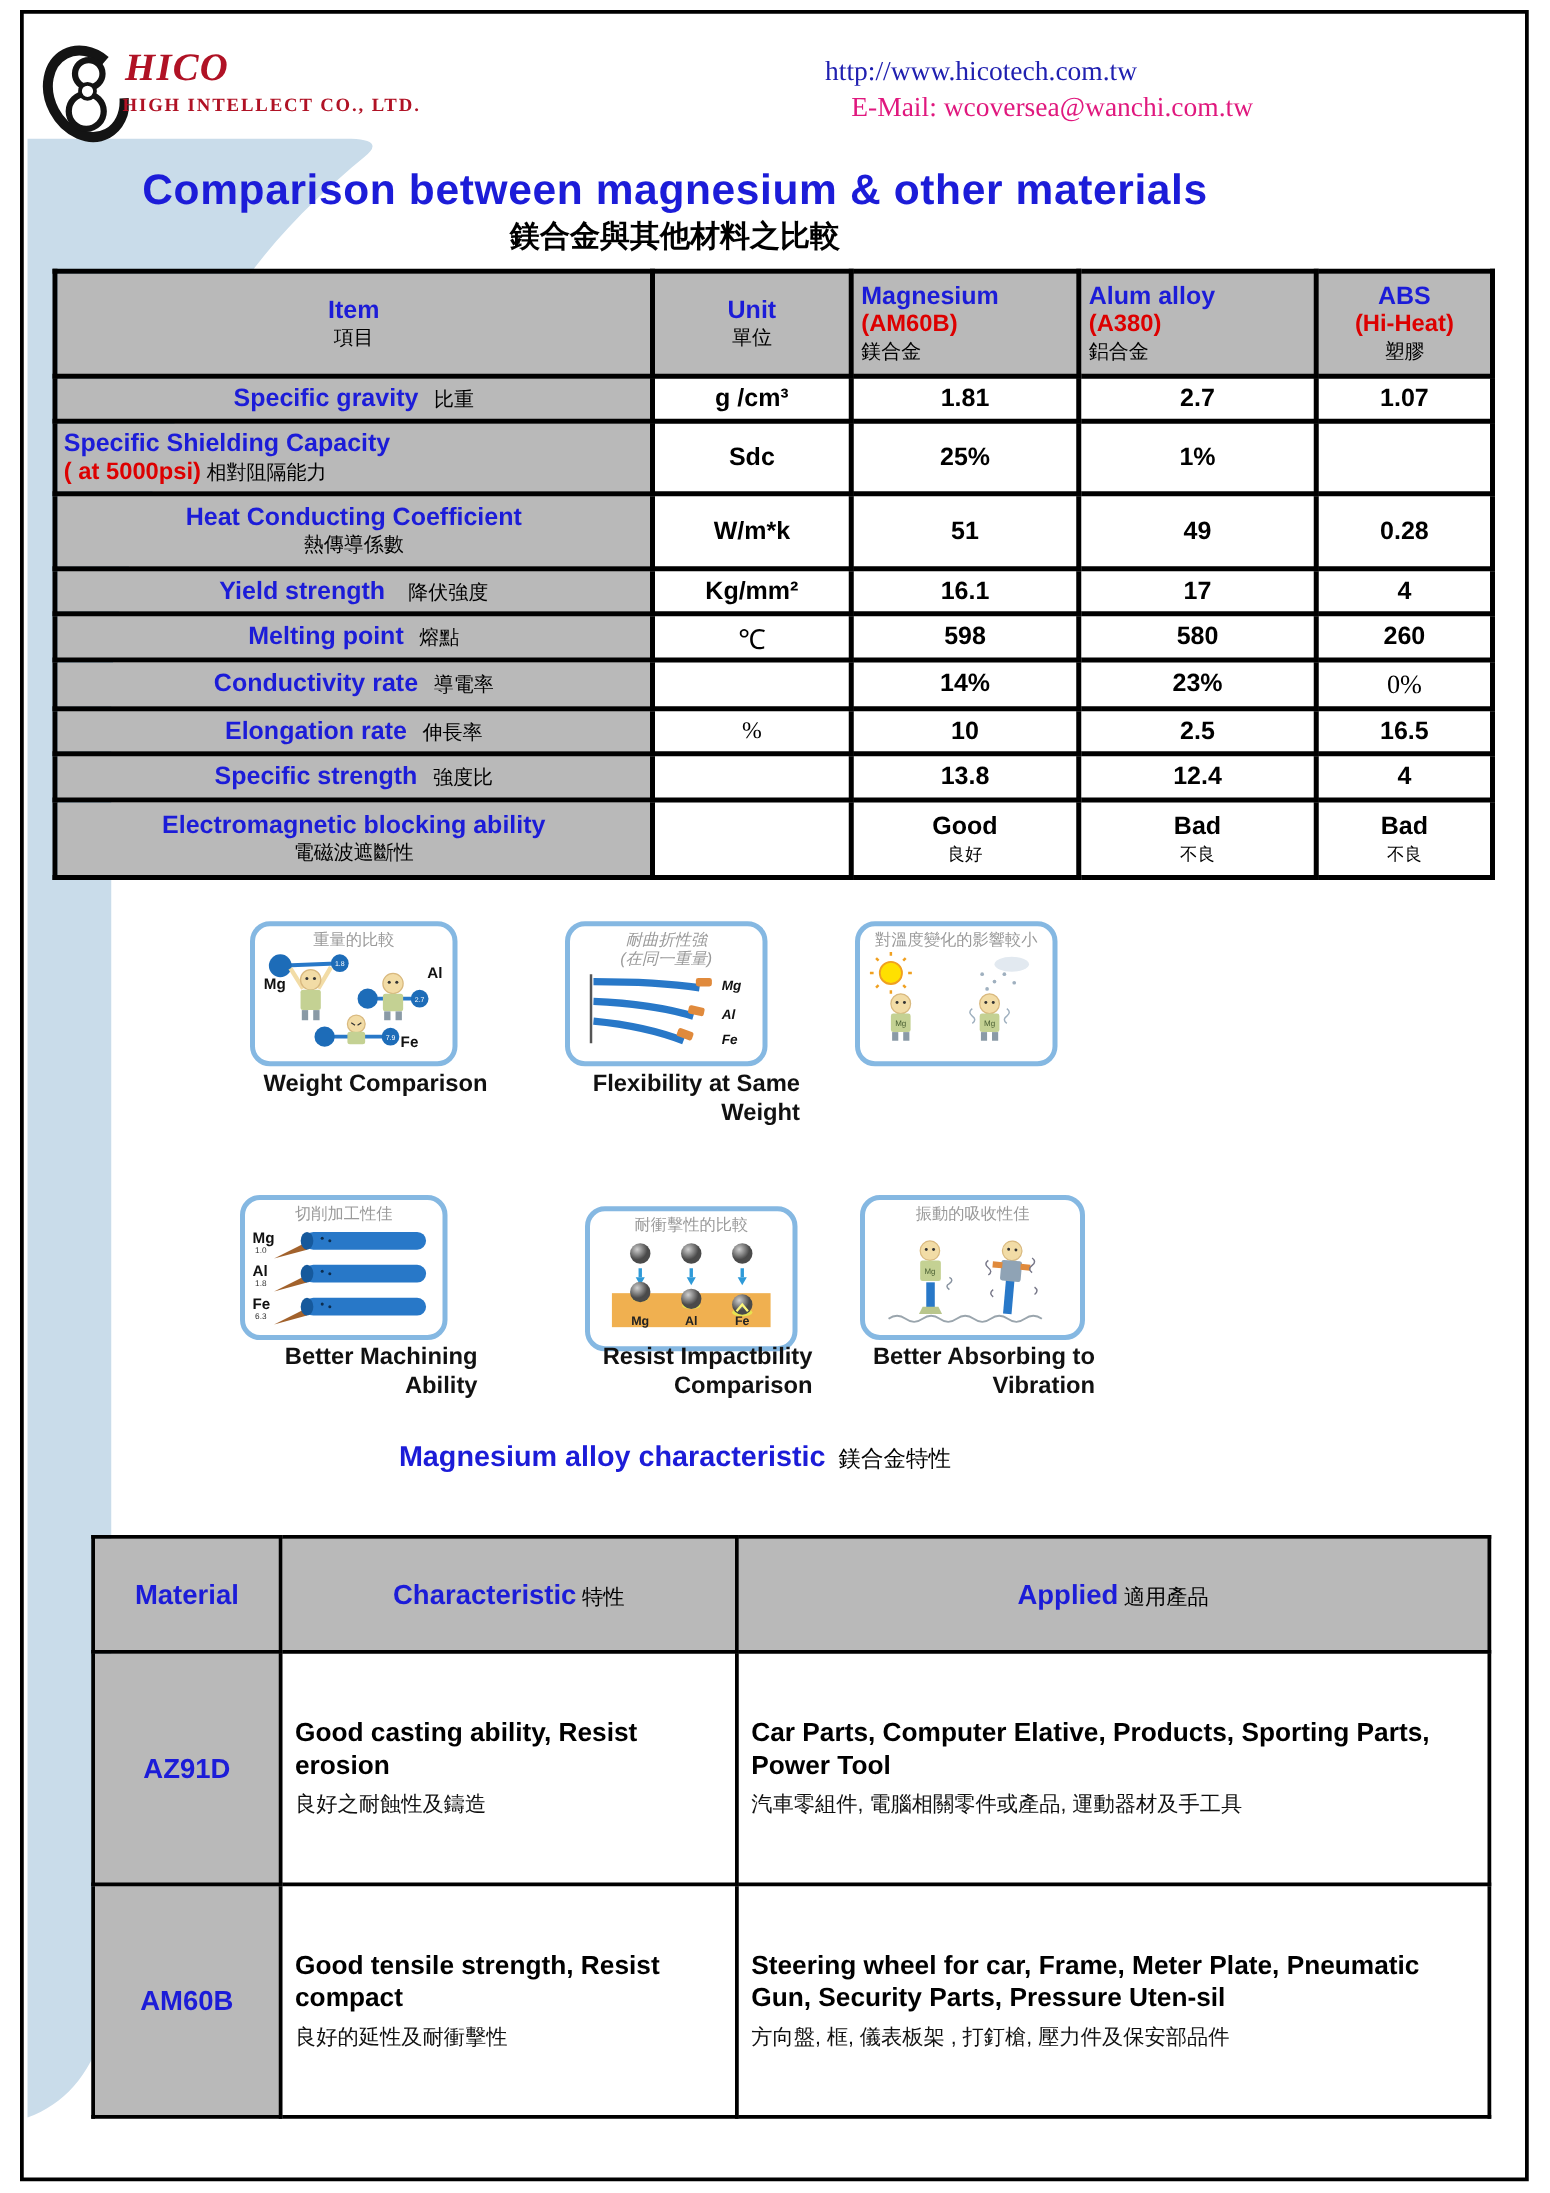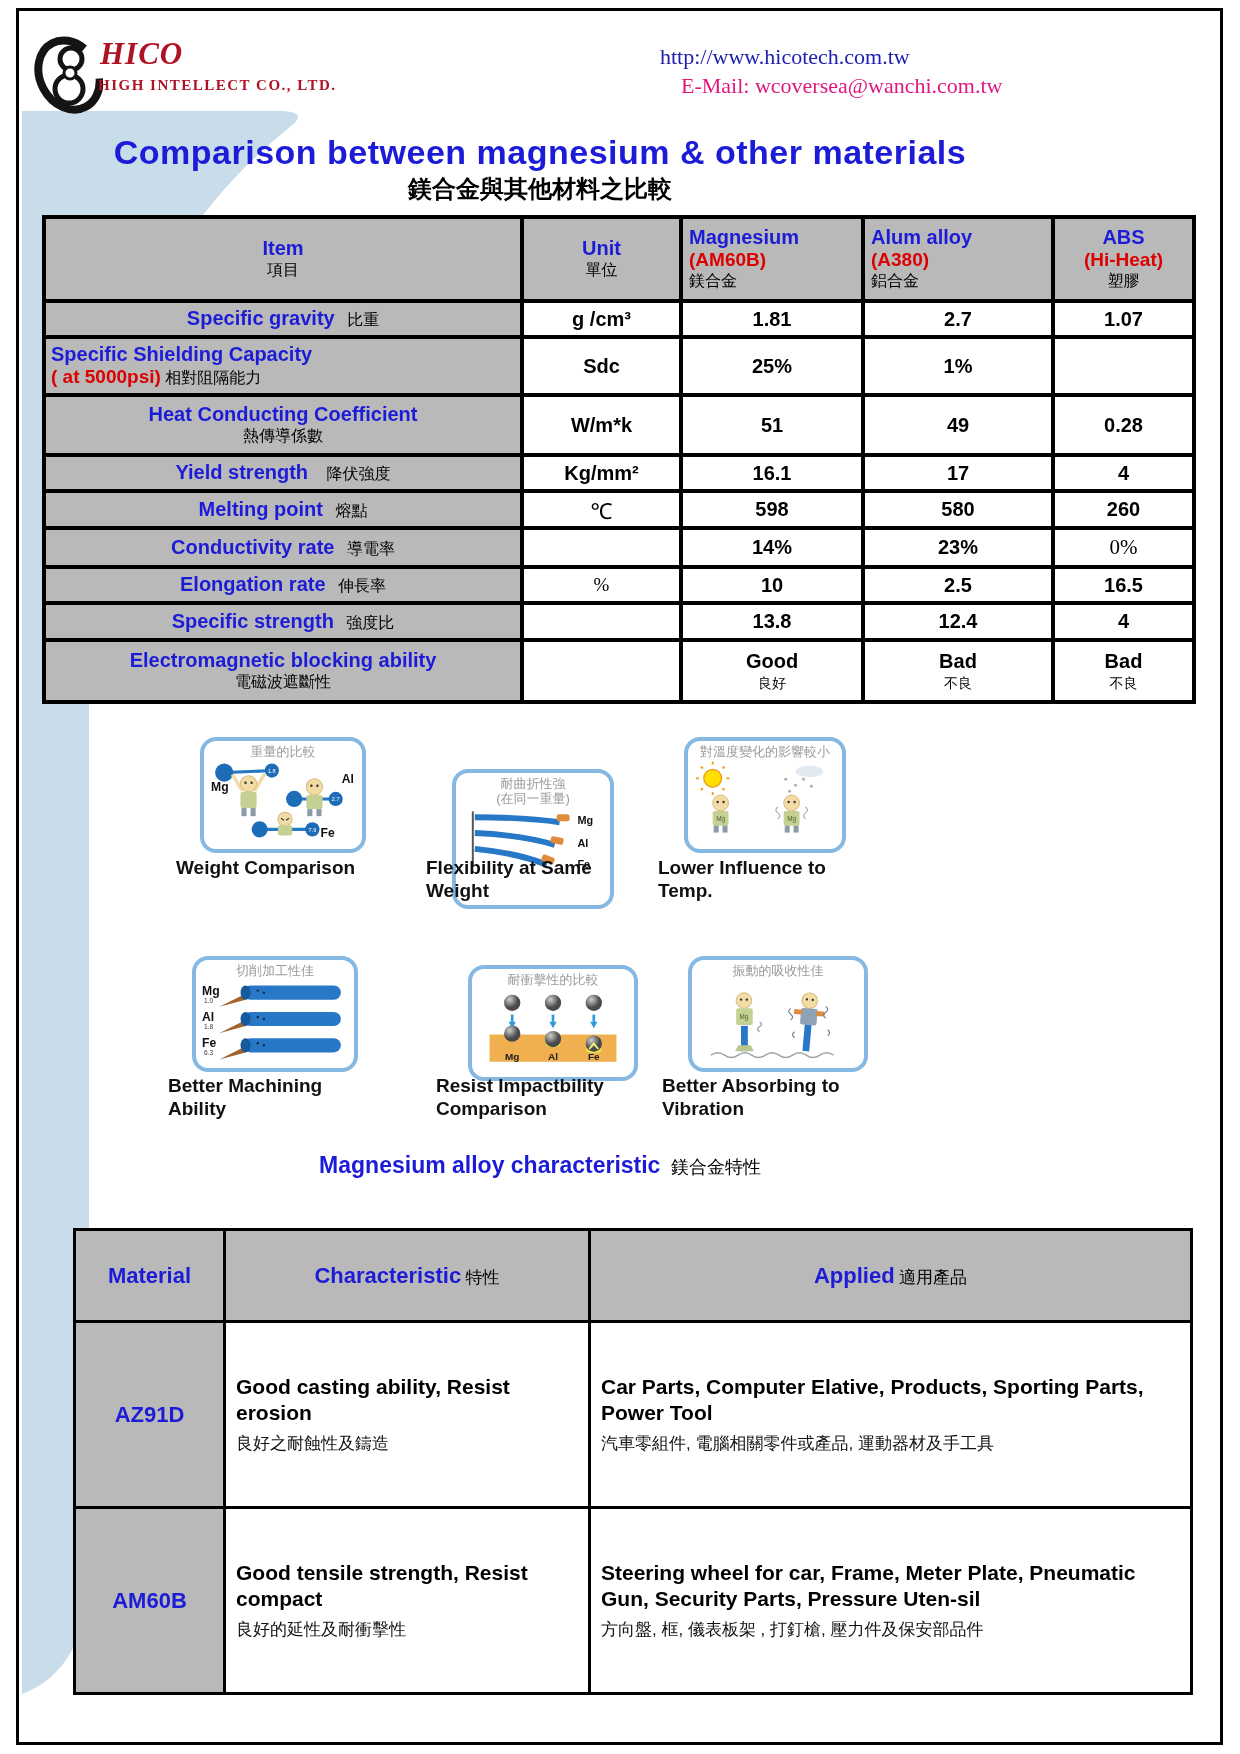--- a/index.html
+++ b/index.html
@@ -42,21 +42,21 @@
   .sub-zh{font-size:14px;font-weight:400;color:#000;margin-top:2px;}
   .sp{margin-left:8px;}
   .sp2{margin-left:14px;}
 
   
   .panel{position:absolute;border:4px solid #85b8e2;border-radius:16px;background:#fff;
          box-sizing:border-box;padding:3px 2px 0 2px;}
   .panel-title{color:#9a9a9a;font-size:13px;line-height:15px;text-align:center;
                white-space:nowrap;}
   .panel svg{display:block;margin:0 auto;}
-  .caption{position:absolute;width:214px;text-align:left;font-size:19px;
+  .caption{position:absolute;width:214px;text-align:right;font-size:19px;
            font-weight:bold;line-height:23px;color:#111;}
 
   
   .sec2-en{color:#1c1cd8;font-weight:bold;font-size:23px;}
   .sec2-zh{color:#000;font-size:18px;margin-left:6px;font-weight:400;}
 
   
   table.mat{border-collapse:collapse;table-layout:fixed;width:1117px;}
   table.mat td{border:3px solid #000;vertical-align:middle;background:#fff;
                padding:6px 10px;overflow:hidden;}
@@ -276,21 +276,21 @@
       <circle cx="104" cy="68" r="7" fill="#1d6cb8"></circle>
       <text x="104" y="70.5" font-size="5.5" fill="#fff" text-anchor="middle">7.9</text>
       <circle cx="77" cy="58" r="7" fill="#f2dca6" stroke="#d9b97f" stroke-width="1"></circle>
       <path d="M73 57 l3 2 M81 57 l-3 2" stroke="#333" stroke-width="1" fill="none"></path>
       <rect x="70" y="64" width="14" height="10" rx="2" fill="#c4d193"></rect>
       <text x="112" y="76" font-size="12" font-weight="600" fill="#111">Fe</text>
     </svg>
   </div>
   <div class="caption" style="left:176px;top:856px;">Weight Comparison</div>
 
-  <div class="panel" style="left:452px;top:769px;width:162px;height:140px;">
+  <div class="panel" style="left:452px;top:737px;width:162px;height:116px;font-style:italic;">
     <div class="panel-title">耐曲折性強</div>
     <div class="panel-title">(在同一重量)</div>
     <svg width="148" height="66" viewBox="0 0 150 64">
       <line x1="14" y1="4" x2="14" y2="60" stroke="#555" stroke-width="2"></line>
       <path d="M16 10 Q 68 10 102 15" stroke="#2878c8" stroke-width="6" fill="none"></path>
       <rect x="99" y="7" width="13" height="7" rx="2" fill="#e08a3c"></rect>
       <text x="120" y="17" font-size="11" font-weight="600" fill="#111">Mg</text>
       <path d="M16 26 Q 64 28 97 38" stroke="#2878c8" stroke-width="6" fill="none"></path>
       <rect x="93" y="30" width="13" height="7" rx="2" fill="#e08a3c" transform="rotate(12 99 33)"></rect>
       <text x="120" y="40" font-size="11" font-weight="600" fill="#111">Al</text>
@@ -334,21 +334,20 @@
       <circle cx="99" cy="41" r="1.2" fill="#333"></circle>
         <circle cx="105" cy="41" r="1.2" fill="#333"></circle>
       <rect x="94" y="50" width="16" height="15" rx="2" fill="#c4d193"></rect>
       <text x="102" y="60" font-size="6.5" fill="#4a5f33" text-anchor="middle">Mg</text>
       <rect x="95" y="65" width="5" height="7" fill="#8a9aa6"></rect>
         <rect x="104" y="65" width="5" height="7" fill="#8a9aa6"></rect>
       <path d="M116 46 q 4 3 0 6 q -4 3 0 6" stroke="#9fb0bf" fill="none" stroke-width="1.2"></path>
       <path d="M88 46 q -4 3 0 6 q 4 3 0 6" stroke="#9fb0bf" fill="none" stroke-width="1.2"></path>
     </svg>
   </div>
-  <div class="caption" style="left:658px;top:856px;">Lower Influence to Temp.</div>
 
   <div class="panel" style="left:192px;top:956px;width:166px;height:116px;">
     <div class="panel-title">切削加工性佳</div>
     <svg width="152" height="86" viewBox="0 0 150 82">
       <g>
         <text x="3" y="15" font-size="12" font-weight="600" fill="#111">Mg</text>
         <text x="5" y="23" font-size="6.5" fill="#333">1.0</text>
         <polygon points="20,27 46,14 46,20" fill="#a2622c"></polygon>
         <rect x="44" y="6" width="96" height="14" rx="7" fill="#2878c8"></rect>
         <ellipse cx="46" cy="13" rx="5" ry="7" fill="#16599c"></ellipse>

